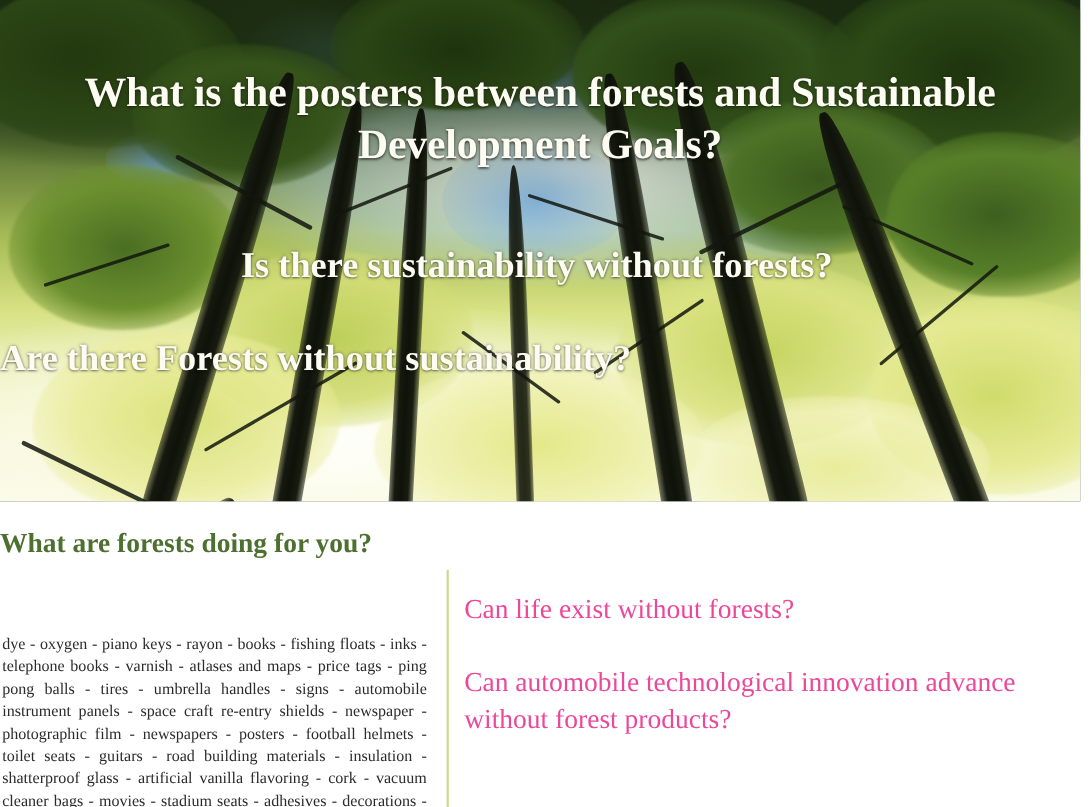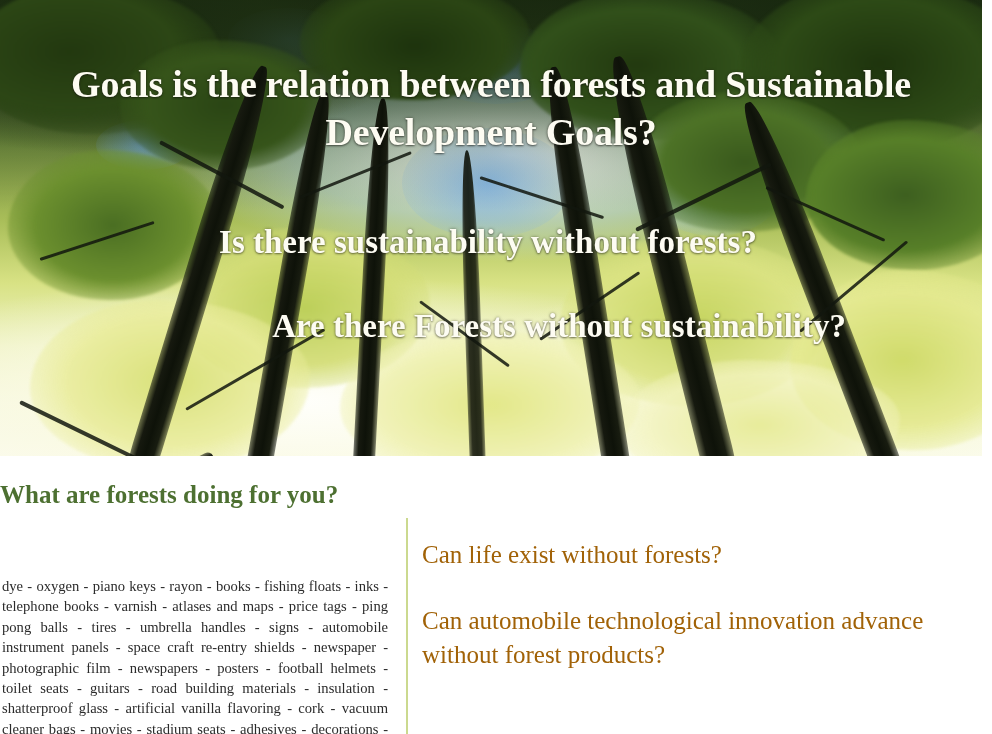--- a/index.html
+++ b/index.html
@@ -97,21 +97,21 @@
     text-align: center;
     color: #fdfcf2;
     font-weight: bold;
     font-size: 33px;
     line-height: 40px;
     text-shadow: 0 0 3px rgba(40,40,30,0.5), 0 1px 2px rgba(0,0,0,0.4);
   }
   .hero-q2 {
     position: absolute;
     left: 0; top: 306px; width: 846px;
-    text-align: right;
+    text-align: left;
     color: #fdfcf2;
     font-weight: bold;
     font-size: 33px;
     line-height: 40px;
     text-shadow: 0 0 3px rgba(40,40,30,0.5), 0 1px 2px rgba(0,0,0,0.4);
   }
 
   
   .lower {
     position: absolute;
@@ -146,21 +146,21 @@
     position: absolute;
     left: 406px; top: 62px;
     width: 2px; height: 216px;
     background: #cbd98f;
   }
   .col-right {
     position: absolute;
     left: 422px; top: 0; width: 560px; height: 278px;
   }
   .right-q {
-    color: #a16207;
+    color: #ec4899;
     font-family: "Liberation Serif", serif;
     font-size: 25px;
     line-height: 34px;
   }
   .right-q1 { position: absolute; left: 0; top: 82px; width: 540px; }
   .right-q2 { position: absolute; left: 0; top: 148px; width: 545px; }
 </style>
 </head>
 <body>
 
@@ -213,21 +213,21 @@
       <div class="branch" style="left:766px;top:186px;width:130px;height:3px;transform:rotate(24deg);"></div>
       <div class="branch" style="left:40px;top:258px;width:120px;height:3px;transform:rotate(-18deg);"></div>
       <div class="branch" style="left:420px;top:300px;width:110px;height:3px;transform:rotate(36deg);"></div>
       <div class="branch" style="left:540px;top:338px;width:120px;height:3px;transform:rotate(-34deg);"></div>
       <div class="branch" style="left:186px;top:408px;width:160px;height:3px;transform:rotate(-30deg);"></div>
       <div class="branch" style="left:20px;top:400px;width:170px;height:4px;transform:rotate(26deg);"></div>
       <div class="branch" style="left:800px;top:330px;width:140px;height:3px;transform:rotate(-40deg);"></div>
     </div>
 
     <div class="hero-text">
-      <div class="hero-title">Goals is the relation between forests and Sustainable Development Goals?</div>
+      <div class="hero-title">What is the posters between forests and Sustainable Development Goals?</div>
       <div class="hero-q1">Is there sustainability without forests?</div>
       <div class="hero-q2">Are there Forests without sustainability?</div>
     </div>
   </div>
 
   <div class="lower">
 
     <div class="col-left">
       <div class="left-heading">What are forests doing for you?</div>
       <div class="product-list">dye - oxygen - piano keys - rayon - books - fishing floats - inks - telephone books - varnish - atlases and maps - price tags - ping pong balls - tires - umbrella handles - signs - automobile instrument panels - space craft re-entry shields - newspaper - photographic film - newspapers - posters - football helmets - toilet seats - guitars - road building materials - insulation - shatterproof glass - artificial vanilla flavoring - cork - vacuum cleaner bags - movies - stadium seats - adhesives - decorations - turpentine - camphor -</div>

